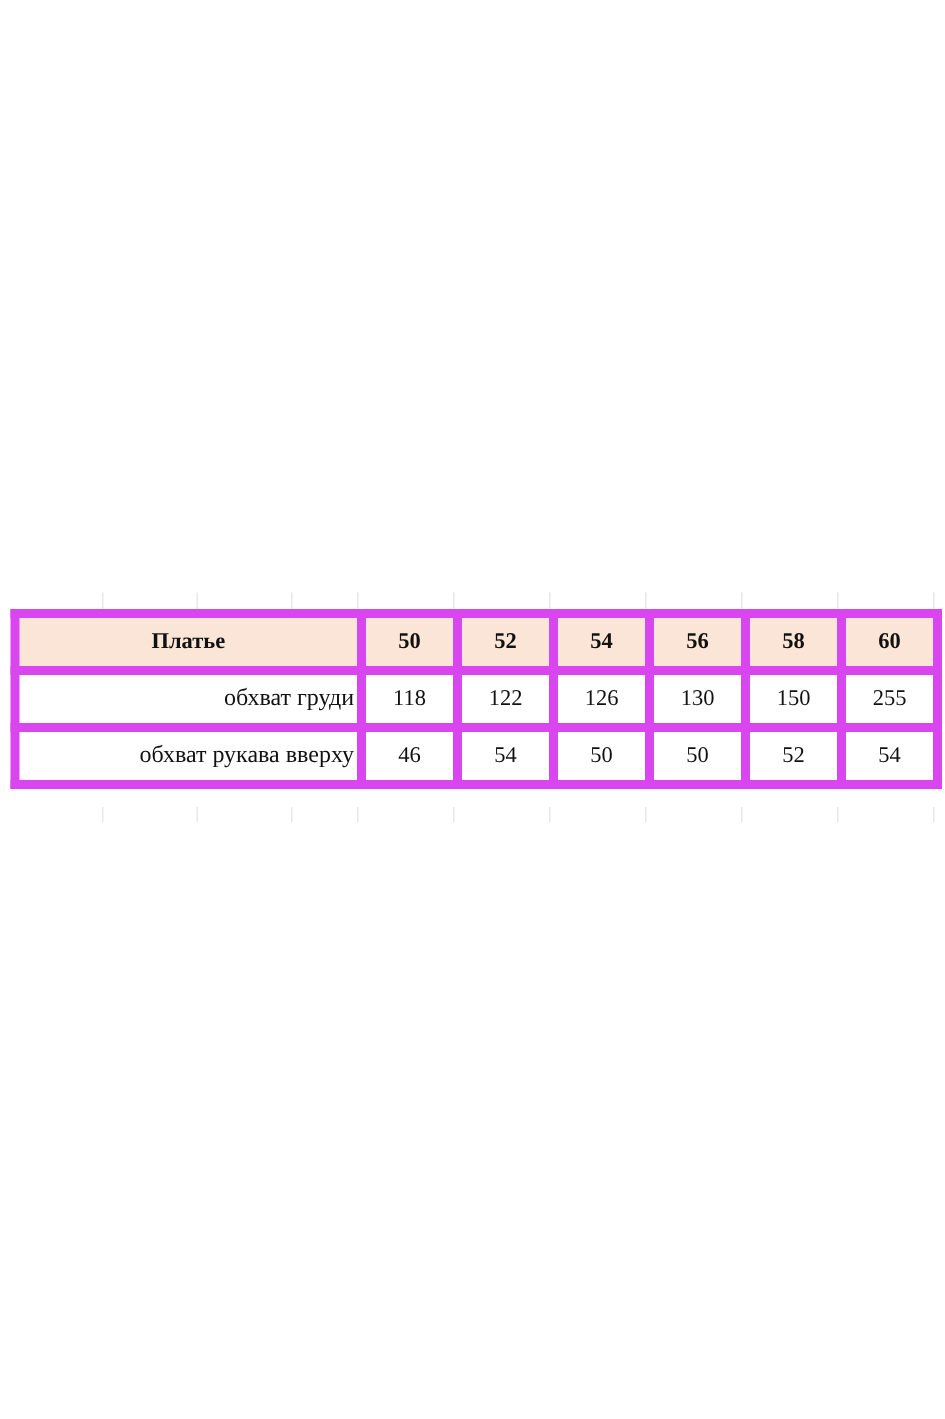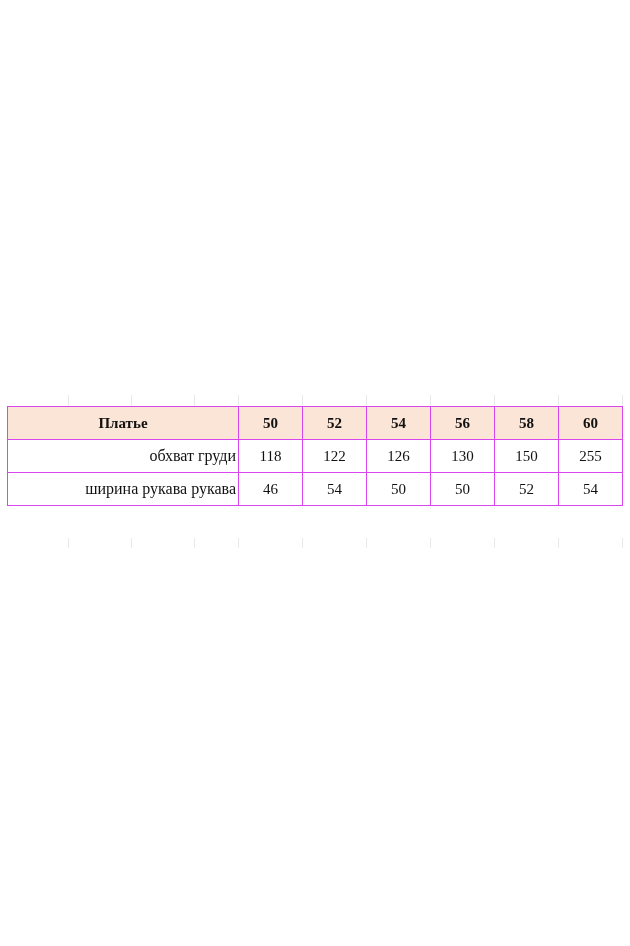--- a/index.html
+++ b/index.html
@@ -36,21 +36,21 @@
   }
 
   table.size-table {
     border-collapse: collapse;
     width: 616px;
     table-layout: fixed;
   }
 
   table.size-table td,
   table.size-table th {
-    border: 1px solid #d946ef;
+    border: 6px solid #d946ef;
     text-align: center;
     vertical-align: middle;
     font-size: 15px;
     color: #111111;
     font-weight: normal;
     height: 32px;
     padding: 0 2px;
     background: #ffffff;
   }
 
@@ -125,21 +125,21 @@
       <tr>
         <td class="row-label">обхват груди</td>
         <td>118</td>
         <td>122</td>
         <td>126</td>
         <td>130</td>
         <td>150</td>
         <td>255</td>
       </tr>
       <tr>
-        <td class="row-label">ширина рукава рукава</td>
+        <td class="row-label">обхват рукава вверху</td>
         <td>46</td>
         <td>54</td>
         <td>50</td>
         <td>50</td>
         <td>52</td>
         <td>54</td>
       </tr>
     </tbody>
   </table>
 </div>

